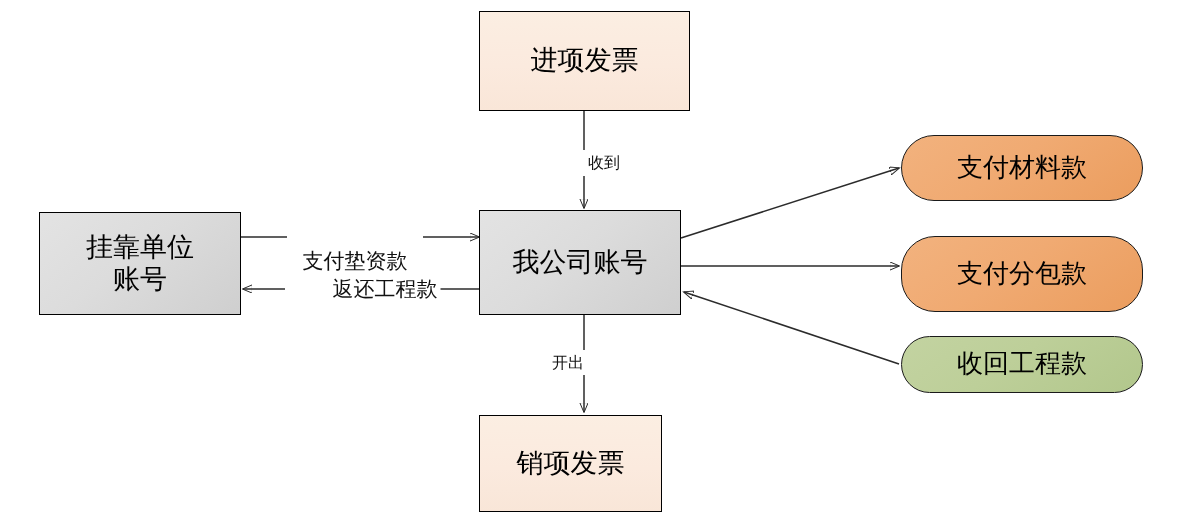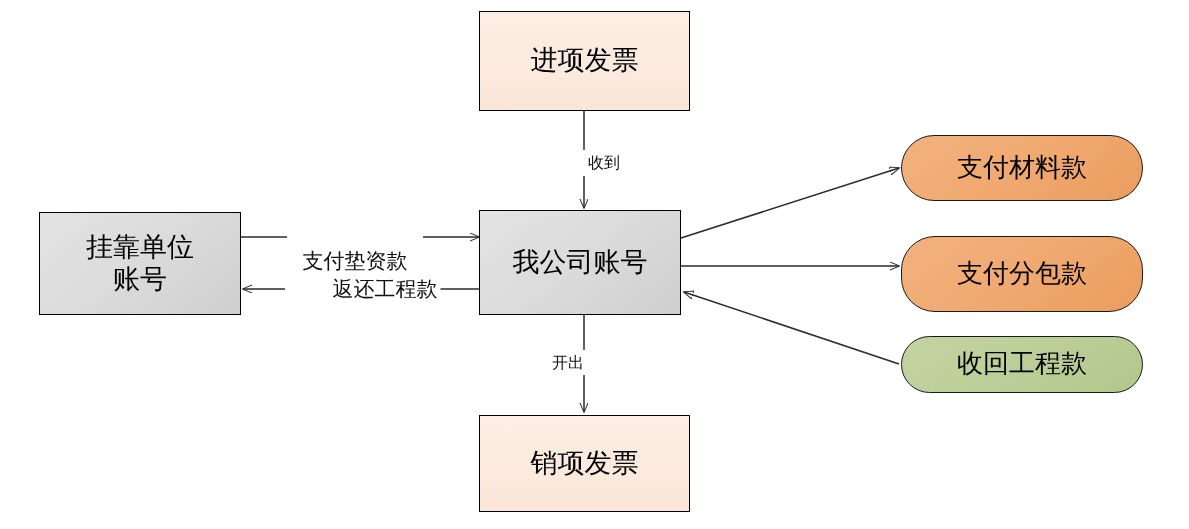--- a/index.html
+++ b/index.html
@@ -68,21 +68,21 @@
 
   <div class="node rect account fs-big" style="left:39px;top:212px;width:202px;height:103px;flex-direction:column;">
     <span>挂靠单位</span>
     <span>账号</span>
   </div>
 
   <div class="node rect account fs-big" style="left:479px;top:210px;width:202px;height:105px;">
     <span>我公司账号</span>
   </div>
 
-  <div class="node rect invoice fs-big" style="left:479px;top:415px;width:211px;height:97px;align-items:center;">
+  <div class="node rect invoice fs-big" style="left:479px;top:415px;width:183px;height:97px;align-items:center;">
     <span>销项发票</span>
   </div>
 
   <div class="node pill pill-orange fs-pill" style="left:901px;top:135px;width:242px;height:66px;">
     <span>支付材料款</span>
   </div>
 
   <div class="node pill pill-orange fs-pill" style="left:901px;top:236px;width:242px;height:76px;">
     <span>支付分包款</span>
   </div>

